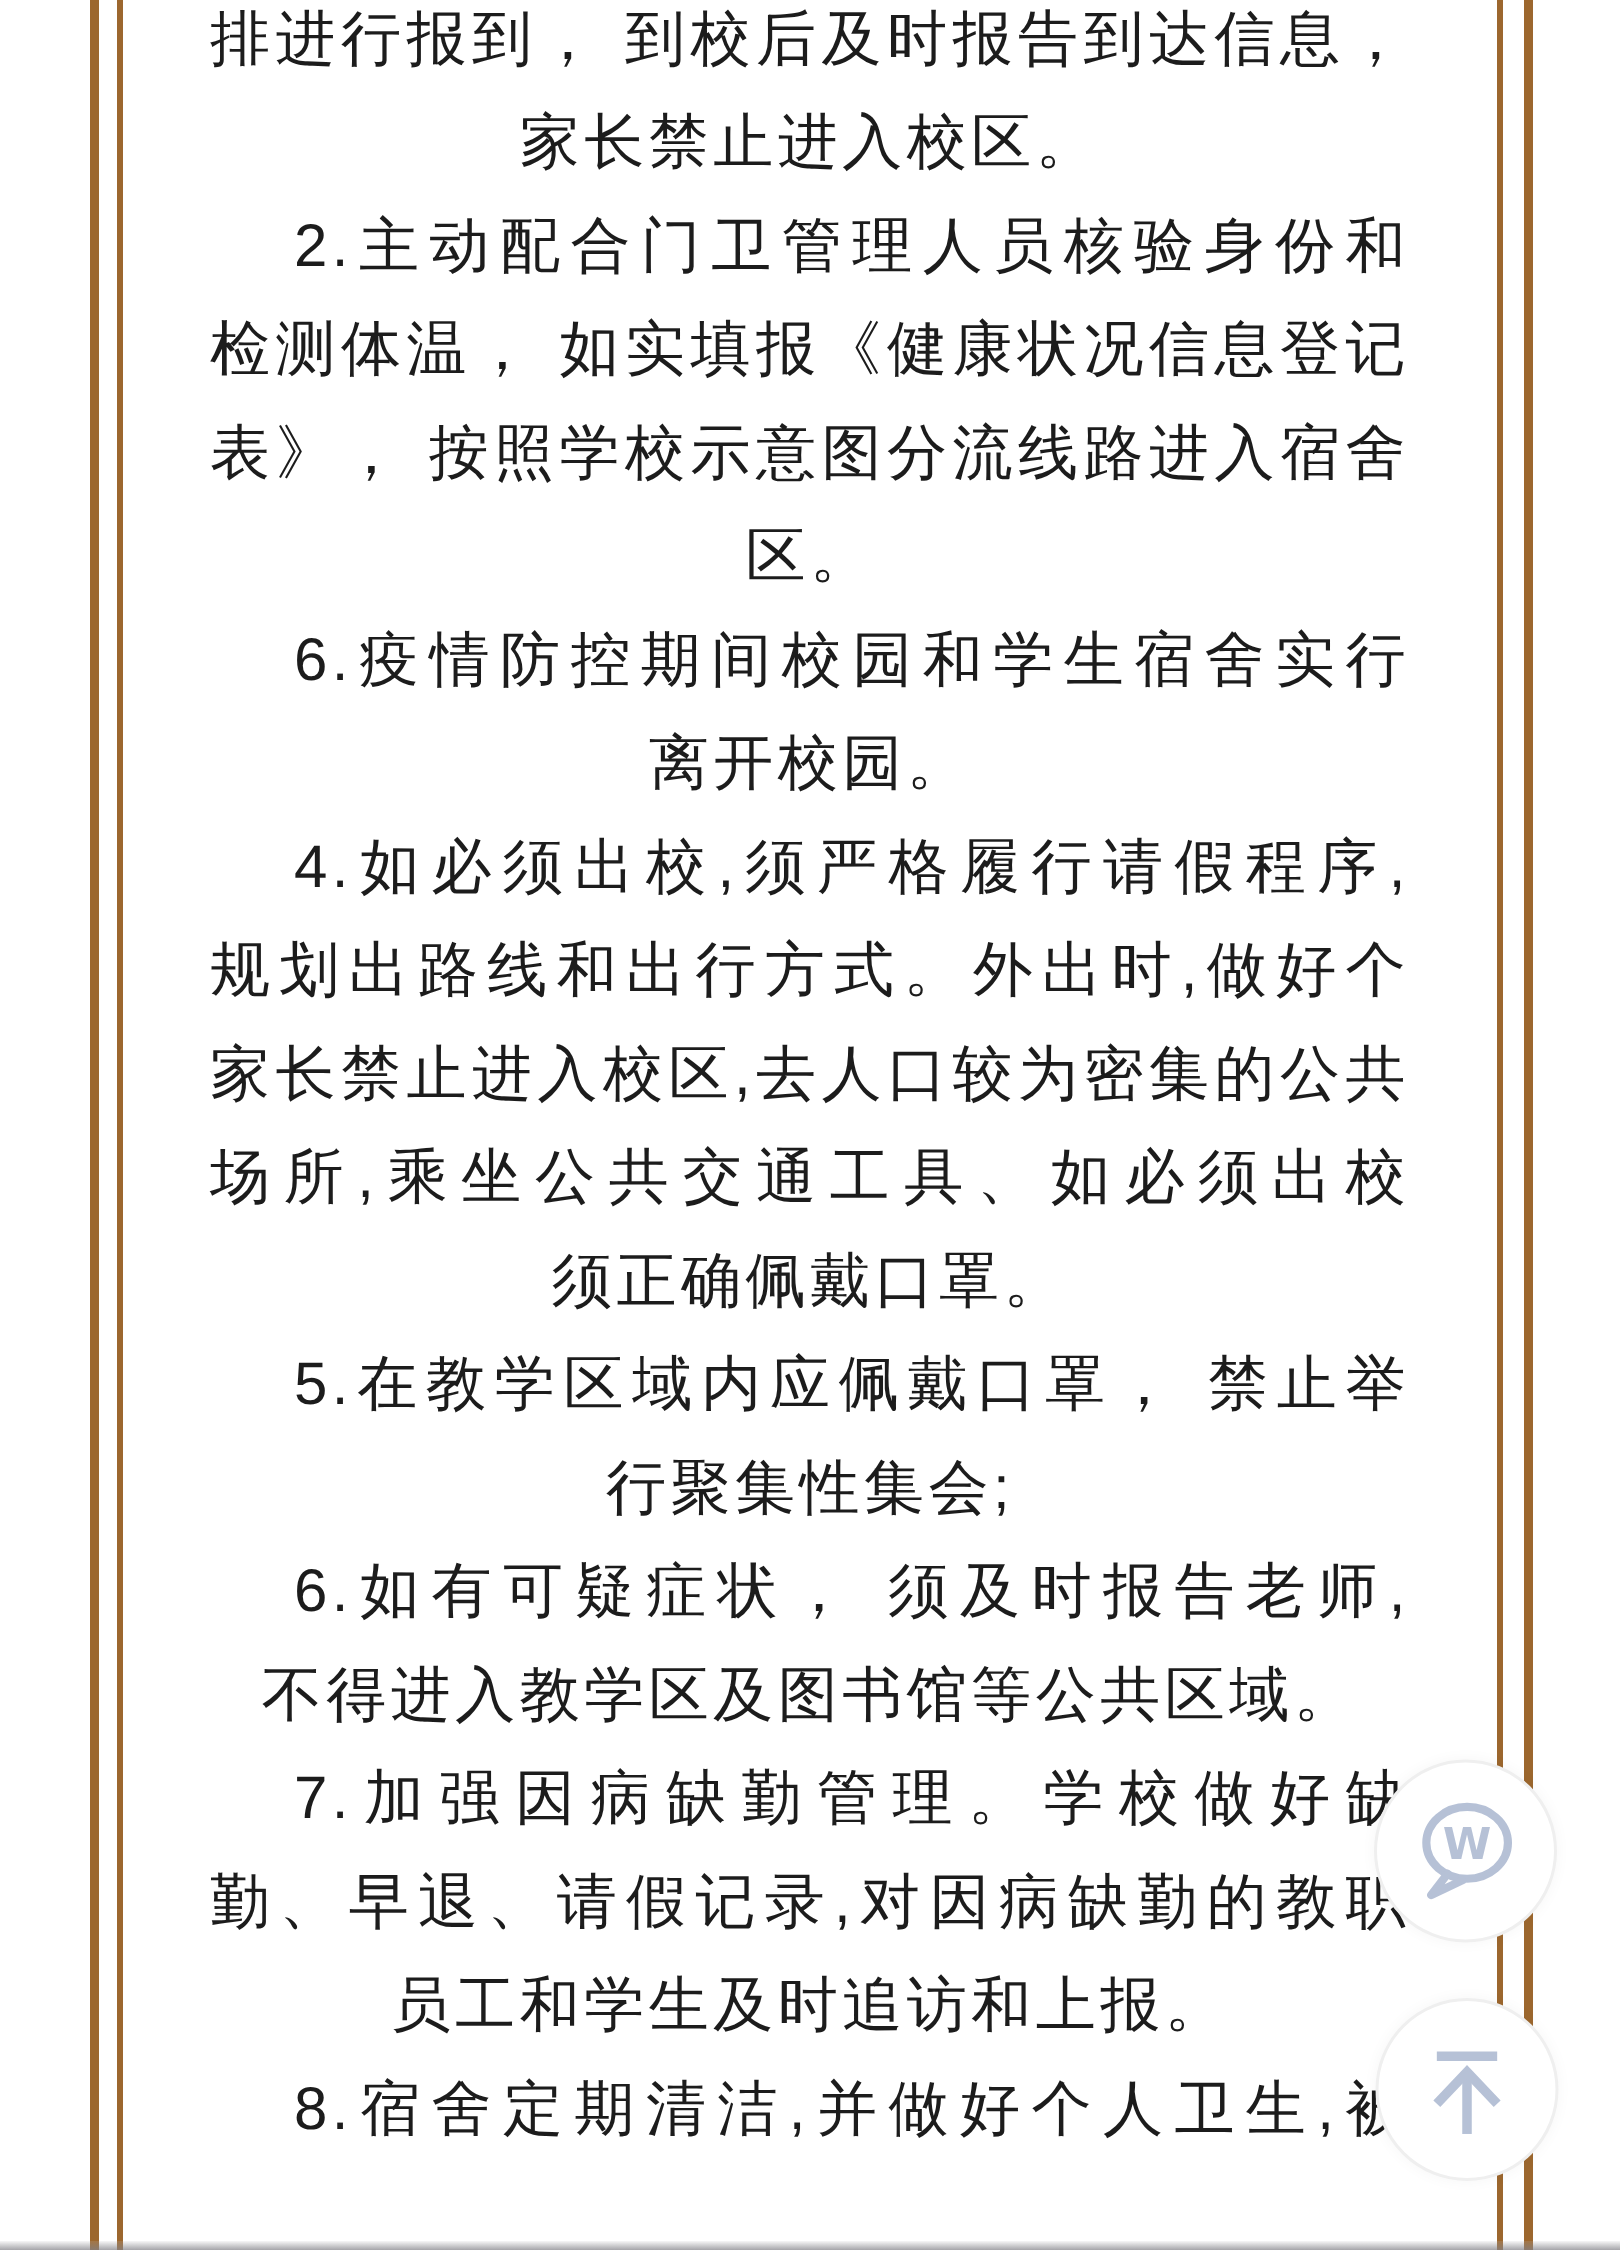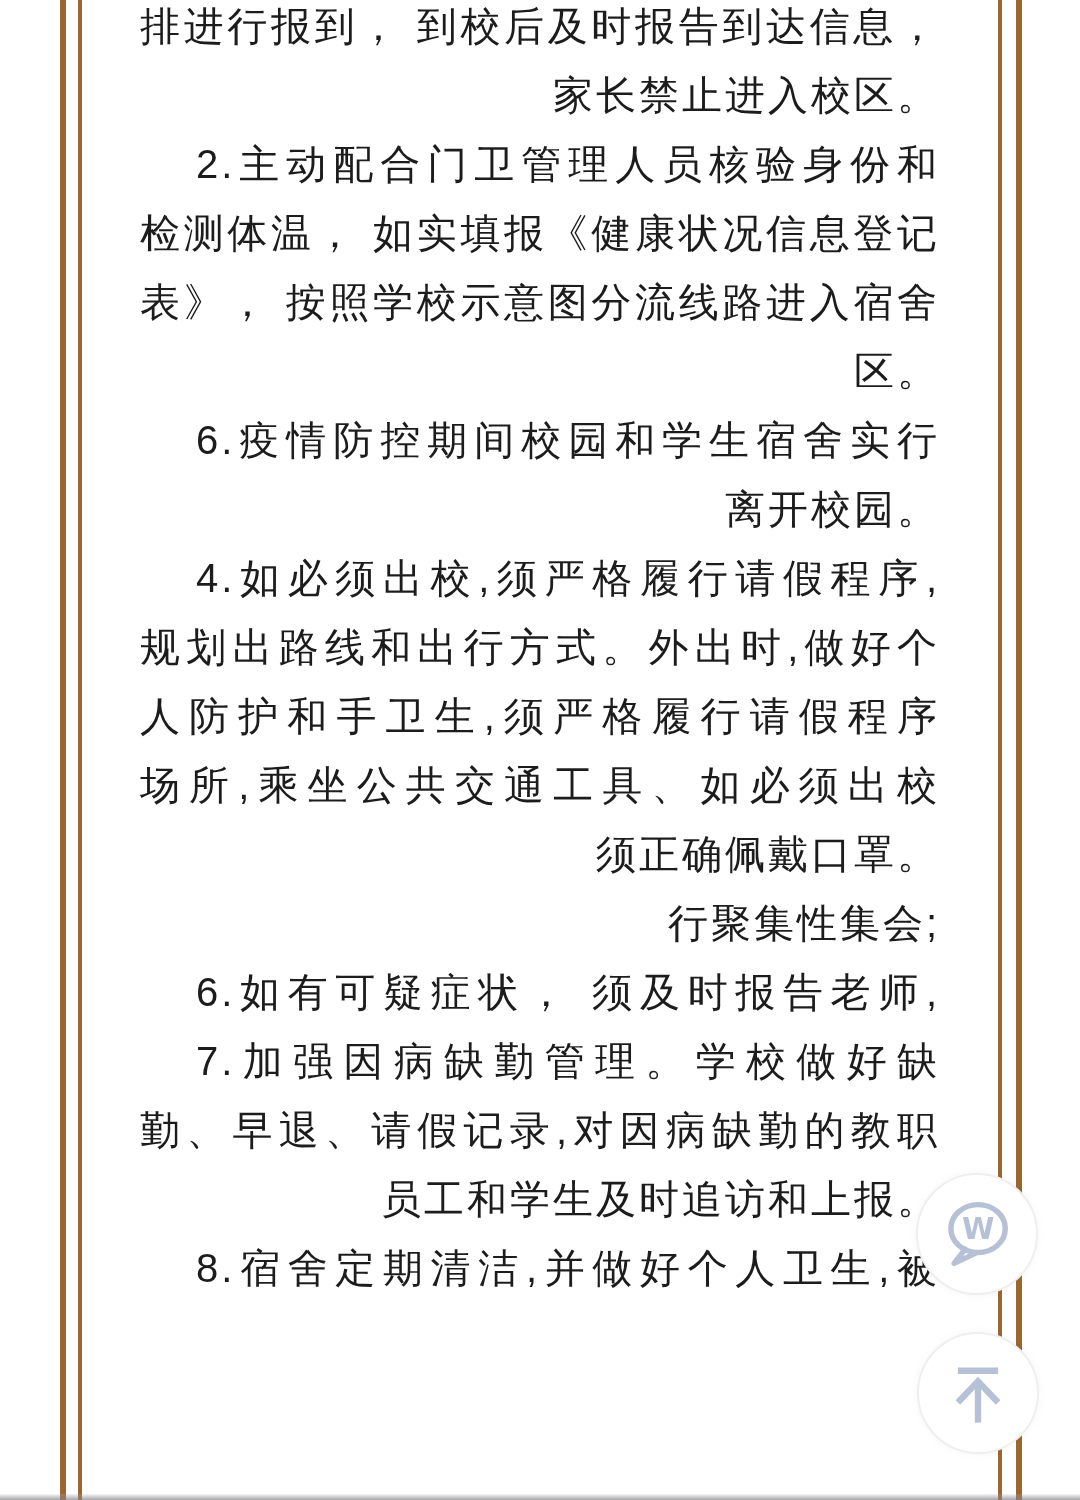--- a/index.html
+++ b/index.html
@@ -14,21 +14,21 @@
   .vl-left-inner{left:78px;width:4px;}
   .vl-right-inner{left:998px;width:4px;}
   .vl-right-outer{left:1016px;width:6px;}
 
   
   .article{
     position:absolute;left:140px;top:-8px;width:800px;z-index:2;
     font-size:40px;line-height:69px;letter-spacing:3px;
     color:#1c1c1c;font-weight:300;
   }
-  .line{text-align:right;}
+  .line{text-align:center;}
   .j{text-align:justify;text-align-last:justify;}
   .ind{text-indent:56px;}
 
   
   .fab{
     position:absolute;width:122px;height:122px;border-radius:50%;
     background:#ffffff;border:2px solid #efefef;box-sizing:border-box;
     display:flex;align-items:center;justify-content:center;
     z-index:5;box-shadow:0 0 10px rgba(0,0,0,0.04);cursor:pointer;
   }
@@ -54,25 +54,27 @@
   <div class="line j">排进行报到， 到校后及时报告到达信息，</div>
   <div class="line">家长禁止进入校区。</div>
   <div class="line j ind">2.主动配合门卫管理人员核验身份和</div>
   <div class="line j">检测体温， 如实填报《健康状况信息登记</div>
   <div class="line j">表》， 按照学校示意图分流线路进入宿舍</div>
   <div class="line">区。</div>
   <div class="line j ind">6.疫情防控期间校园和学生宿舍实行</div>
   <div class="line">离开校园。</div>
   <div class="line j ind">4.如必须出校,须严格履行请假程序,</div>
   <div class="line j">规划出路线和出行方式。外出时,做好个</div>
-  <div class="line j">人防护和手卫生,须严格履行请假程序</div>
+  <div class="line j">家长禁止进入校区,去人口较为密集的公共</div>
   <div class="line j">场所,乘坐公共交通工具、如必须出校</div>
   <div class="line">须正确佩戴口罩。</div>
+  <div class="line j ind">5.在教学区域内应佩戴口罩， 禁止举</div>
   <div class="line">行聚集性集会;</div>
   <div class="line j ind">6.如有可疑症状， 须及时报告老师,</div>
+  <div class="line">不得进入教学区及图书馆等公共区域。</div>
   <div class="line j ind">7.加强因病缺勤管理。学校做好缺</div>
   <div class="line j">勤、早退、请假记录,对因病缺勤的教职</div>
   <div class="line">员工和学生及时追访和上报。</div>
   <div class="line j ind">8.宿舍定期清洁,并做好个人卫生,被</div>
 </div>
 
 <div class="fab fab-comment">
   <svg width="74" height="74" viewBox="0 0 68 68">
     <ellipse cx="35" cy="29" rx="25" ry="22" fill="none" stroke="#a7b4ce" stroke-width="5"></ellipse>
     <path d="M 23 48 L 13 61 L 32 52" fill="none" stroke="#a7b4ce" stroke-width="5" stroke-linecap="round" stroke-linejoin="round"></path>

